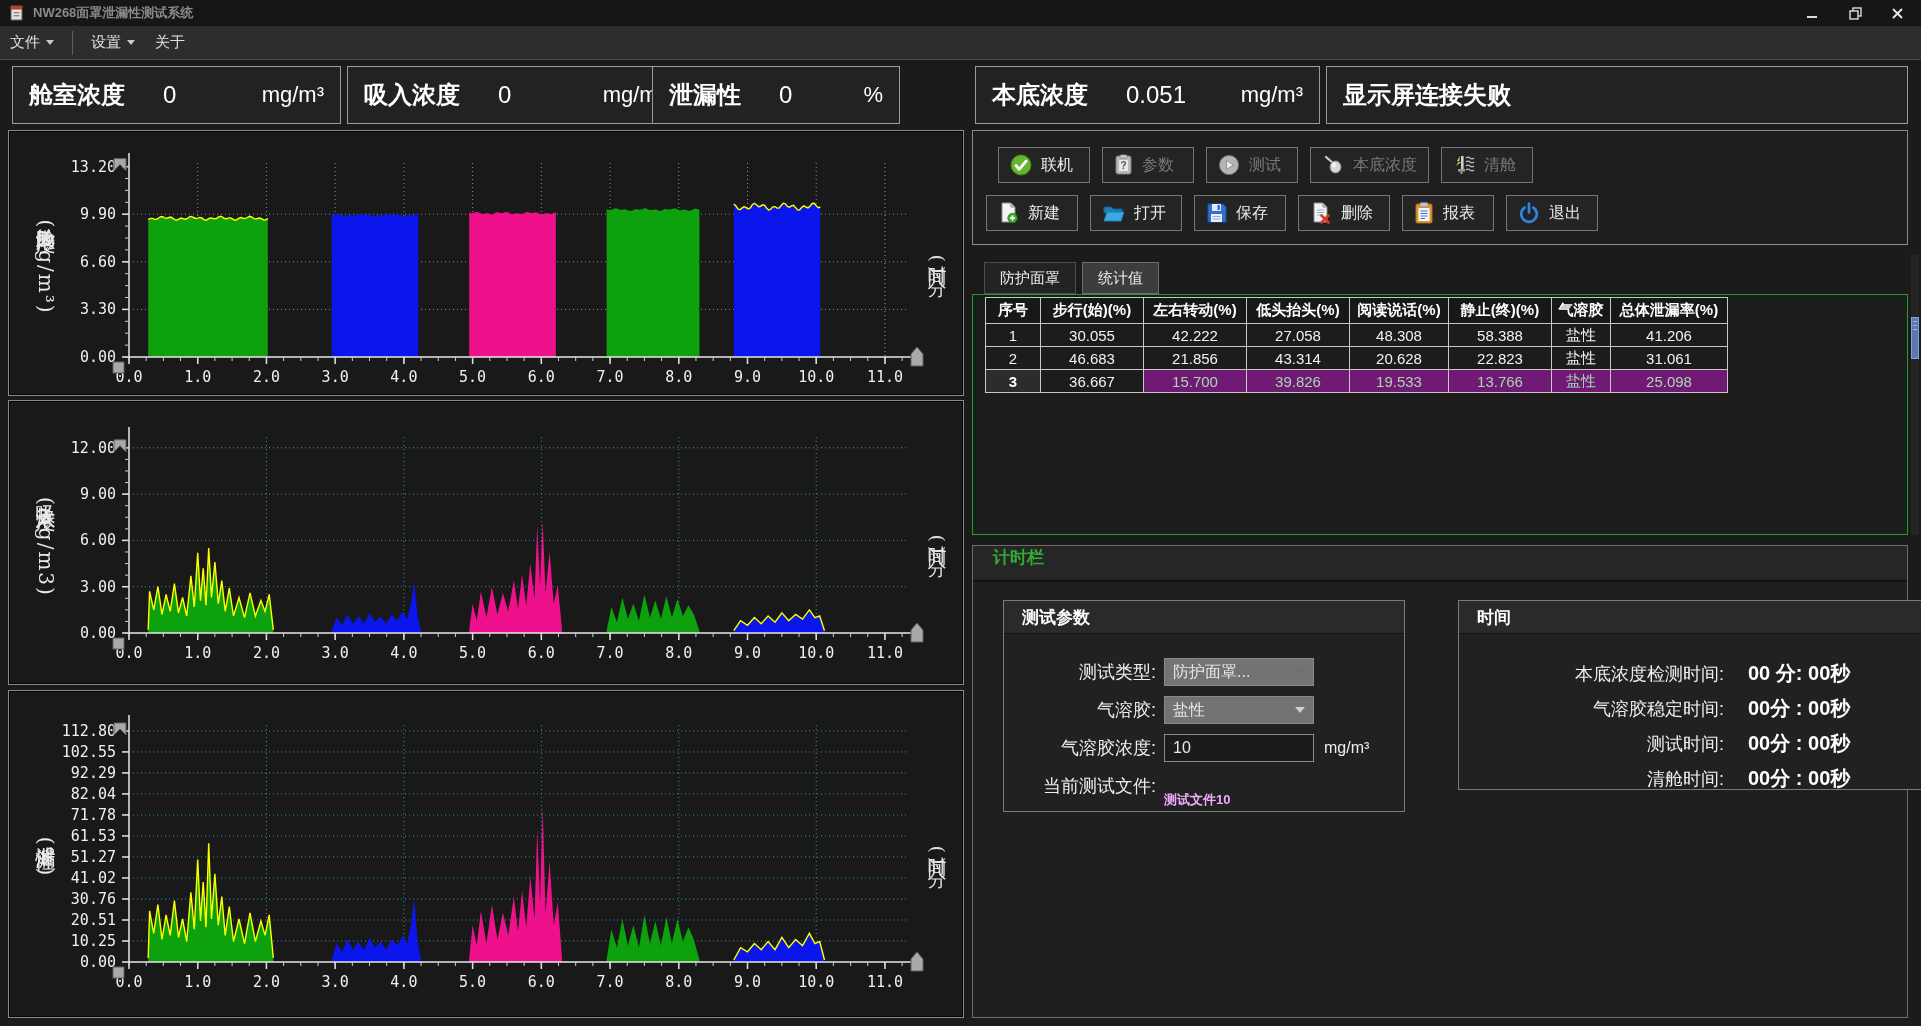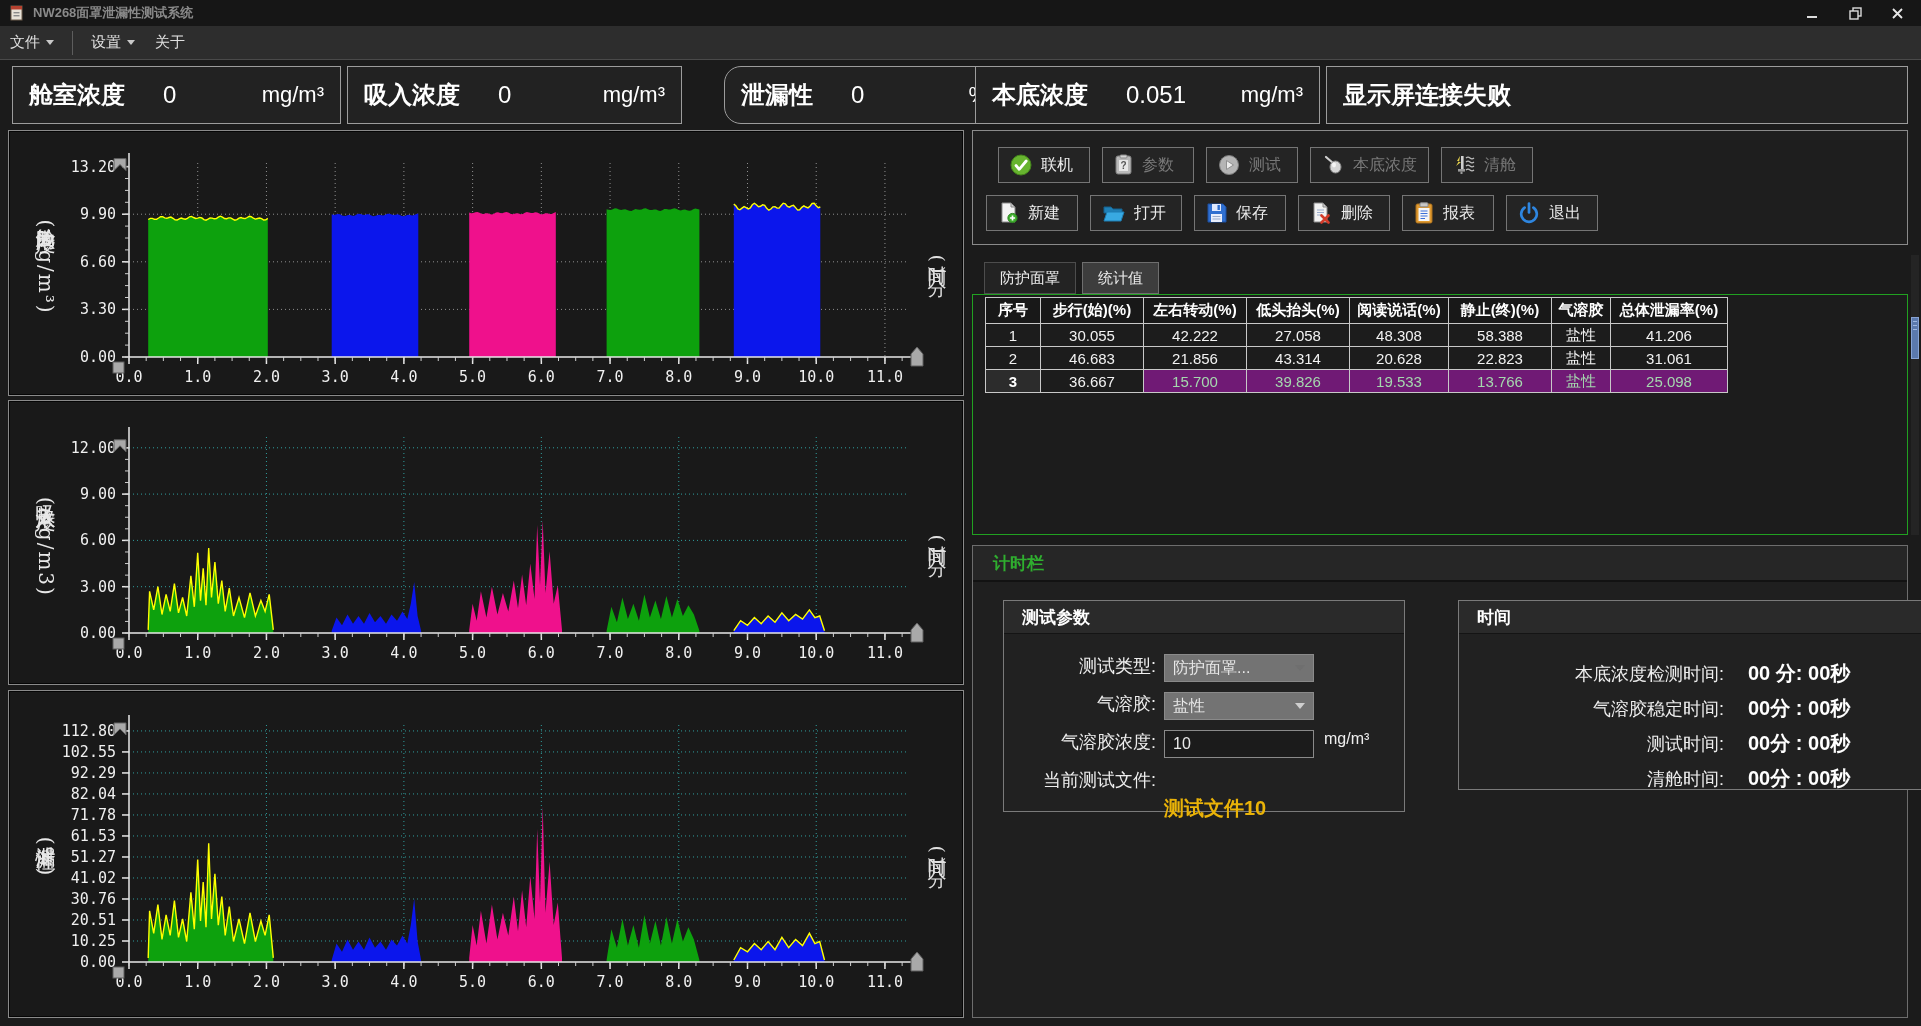--- a/index.html
+++ b/index.html
@@ -17,21 +17,21 @@
   .menu-item{display:flex;align-items:center;padding:0 10px;height:100%;font-size:15px;color:#e0e0e0;font-family:Liberation Mono, monospace;}
   .dd-arrow{width:0;height:0;border-left:4px solid transparent;border-right:4px solid transparent;
             border-top:5px solid #c9c9c9;margin-left:6px;}
   .menu-sep{width:1px;height:24px;background:#5d5d5d;margin:0 8px;}
   
   .rb{position:absolute;top:66px;height:58px;border:1px solid #9c9c9c;background:#222;
       display:flex;align-items:center;box-sizing:border-box;padding:0 16px;}
   .rb .lbl{font-size:24px;font-weight:bold;color:#fff;}
   .rb .val{font-size:24px;color:#fff;margin-left:38px;}
   .rb .unit{font-size:22px;color:#fff;margin-left:auto;}
-  #rb0{left:12px;width:329px;} #rb1{left:347px;width:335px;} #rb2{left:724px;width:281px;border-radius:17px;}
+  #rb0{left:12px;width:329px;} #rb1{left:347px;width:335px;} #rb2{left:652px;width:248px;}
   #rb3{left:975px;width:345px;} #rb4{left:1326px;width:582px;}
   
   .chart{position:absolute;left:8px;width:956px;border:1px solid #8a8a8a;background:#191919;
          box-sizing:border-box;box-shadow:inset 0 0 0 1px #050505;}
   #c1{top:130px;height:266px;} #c2{top:400px;height:285px;} #c3{top:690px;height:328px;}
   .chart svg{position:absolute;left:0;top:0;}
   .ylab{position:absolute;left:24px;top:50%;transform:translateY(-50%);writing-mode:vertical-rl;
         font-size:20px;color:#e8e8e8;letter-spacing:2px;font-family:"DejaVu Serif",serif;}
   .rlab{position:absolute;right:12px;top:50%;transform:translateY(-50%);writing-mode:vertical-rl;
         font-size:19px;color:#e0e0e0;letter-spacing:2px;font-family:"DejaVu Serif",serif;}
@@ -62,38 +62,38 @@
   tr.sel td:nth-child(2){background:#1c1c1c;color:#f2f2f2;}
   
   .vsb{position:absolute;left:1911px;top:255px;width:8px;height:280px;background:#242424;}
   .vsb-thumb{position:absolute;left:0;top:62px;width:8px;height:42px;background:#5b79ad;
              border:1px solid #87a3d4;box-sizing:border-box;}
   .vsb-thumb i{display:block;height:1px;background:#9db6e0;margin:3px 1px 0 1px;}
   
   .timer-box{position:absolute;left:972px;top:545px;width:936px;height:473px;
              border:1px solid #6d6d6d;background:#1f1f1f;box-sizing:border-box;}
   .timer-head{height:34px;background:#262626;border-bottom:2px solid #121212;
-              display:flex;align-items:center;padding-left:20px;}
+              display:flex;align-items:flex-start;padding-left:20px;}
   .timer-head span{color:#2fae2f;font-weight:bold;font-size:17px;}
   .panel{position:absolute;border:1px solid #7a7a7a;background:#212121;box-sizing:border-box;}
   #params{left:1003px;top:600px;width:402px;height:212px;}
   #timep{left:1458px;top:600px;width:503px;height:190px;}
   .panel-title{height:32px;background:#2a2a2a;border-bottom:1px solid #141414;
                display:flex;align-items:center;padding-left:18px;font-weight:bold;font-size:17px;color:#fff;}
-  .p-row{display:flex;align-items:flex-start;height:36px;margin-top:2px;}
+  .p-row{display:flex;align-items:center;height:36px;margin-top:2px;}
   .p-label{width:152px;text-align:right;font-size:18px;color:#eee;flex:none;}
   .p-select{width:150px;height:28px;margin-left:8px;border:1px solid #8a8a8a;background:#737373;
             display:flex;align-items:center;justify-content:space-between;padding:0 8px;font-size:16px;box-sizing:border-box;}
   .sel-arr{width:0;height:0;border-left:5px solid transparent;border-right:5px solid transparent;
            border-top:6px solid #cfcfcf;}
   .p-select.dis .sel-arr{border-top-color:#6f6f6f;}
   .p-input{width:150px;height:28px;margin-left:8px;border:1px solid #8a8a8a;background:#1b1b1b;
            display:flex;align-items:center;padding:0 8px;font-size:16px;box-sizing:border-box;}
   .p-unit{font-size:16px;margin-left:10px;color:#eee;}
-  .p-text{margin-left:8px;font-size:20px;font-weight:bold;color:#eab308;margin-top:27px;}
+  .p-text{margin-left:8px;font-size:13px;font-weight:bold;color:#f0abfc;margin-top:27px;}
   .t-row{display:flex;align-items:center;height:35px;margin-top:0px;}
   .t-row:first-of-type{margin-top:22px;}
   .t-label{width:265px;text-align:right;font-size:18px;color:#eee;flex:none;}
   .t-value{margin-left:24px;font-size:20px;font-weight:bold;color:#fff;}
   .fields-pad{padding-top:18px;}
 </style>
 </head>
 <body>
 
 <div class="app" data-name="app-window">

